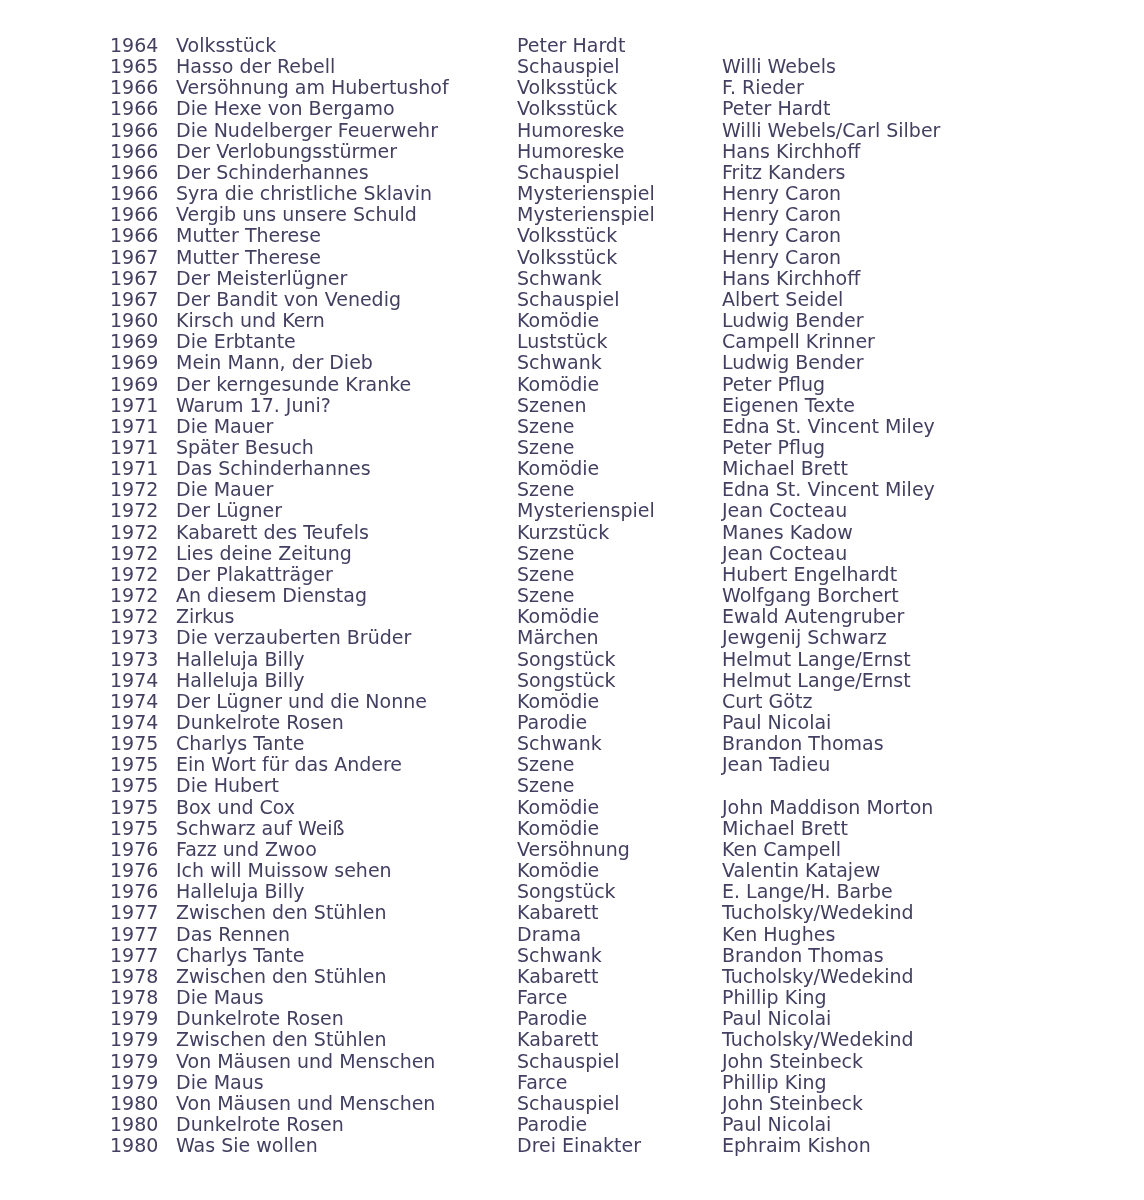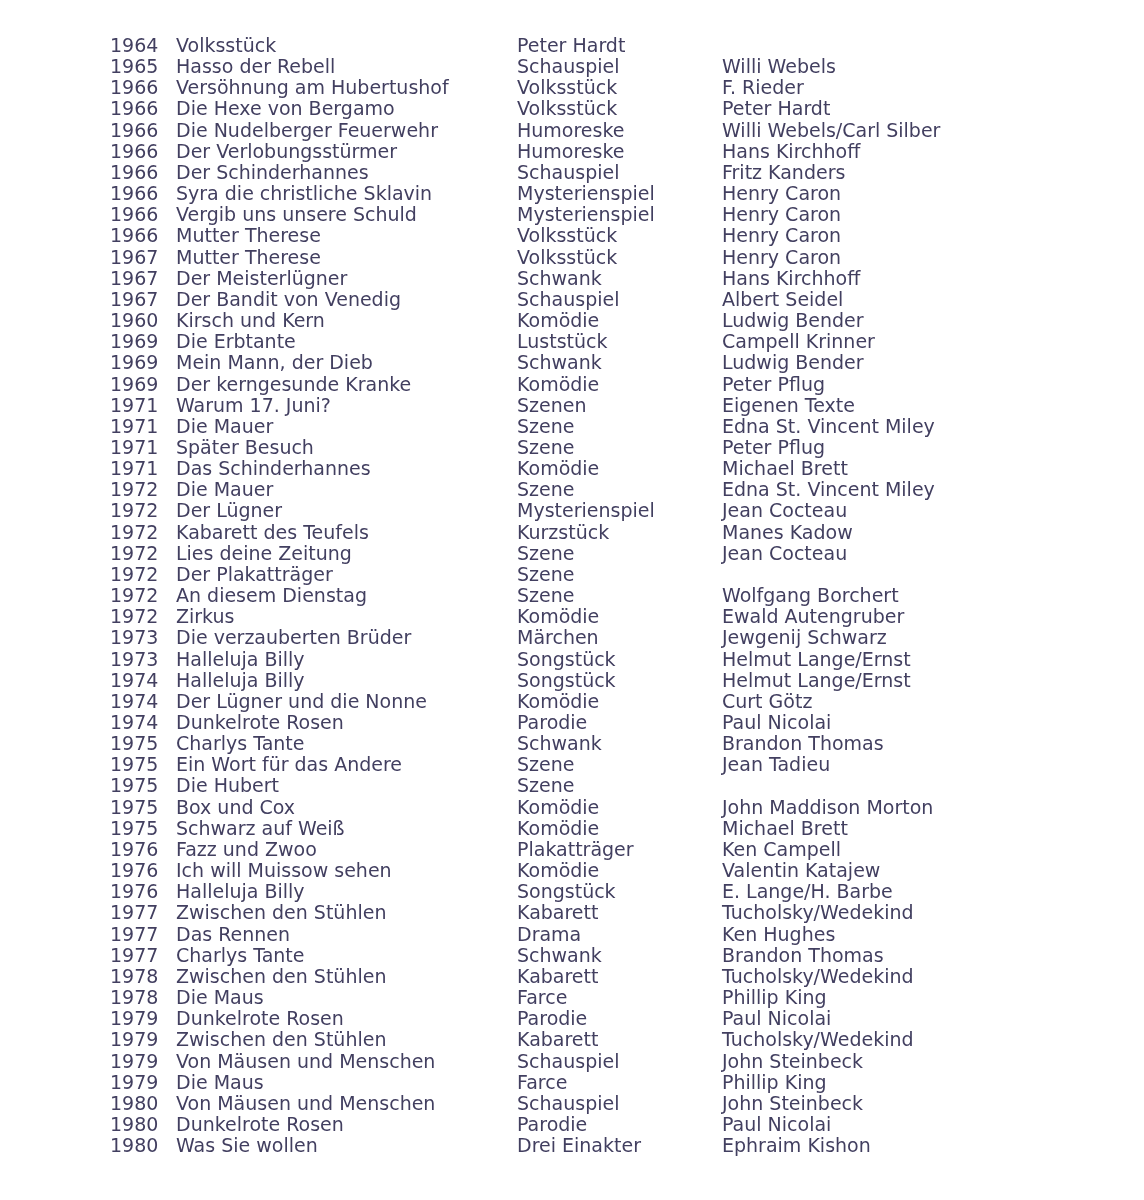--- a/index.html
+++ b/index.html
@@ -186,20 +186,21 @@
       <div class="row">
         <span class="cell year">1972</span>
         <span class="cell title">Lies deine Zeitung</span>
         <span class="cell genre">Szene</span>
         <span class="cell author">Jean Cocteau</span>
       </div>
       <div class="row">
         <span class="cell year">1972</span>
         <span class="cell title">Der Plakatträger</span>
         <span class="cell genre">Szene</span>
+        <span class="cell author">Hubert Engelhardt</span>
       </div>
       <div class="row">
         <span class="cell year">1972</span>
         <span class="cell title">An diesem Dienstag</span>
         <span class="cell genre">Szene</span>
         <span class="cell author">Wolfgang Borchert</span>
       </div>
       <div class="row">
         <span class="cell year">1972</span>
         <span class="cell title">Zirkus</span>
@@ -261,21 +262,21 @@
       </div>
       <div class="row">
         <span class="cell year">1975</span>
         <span class="cell title">Schwarz auf Weiß</span>
         <span class="cell genre">Komödie</span>
         <span class="cell author">Michael Brett</span>
       </div>
       <div class="row">
         <span class="cell year">1976</span>
         <span class="cell title">Fazz und Zwoo</span>
-        <span class="cell genre">Plakatträger</span>
+        <span class="cell genre">Versöhnung</span>
         <span class="cell author">Ken Campell</span>
       </div>
       <div class="row">
         <span class="cell year">1976</span>
         <span class="cell title">Ich will Muissow sehen</span>
         <span class="cell genre">Komödie</span>
         <span class="cell author">Valentin Katajew</span>
       </div>
       <div class="row">
         <span class="cell year">1976</span>

